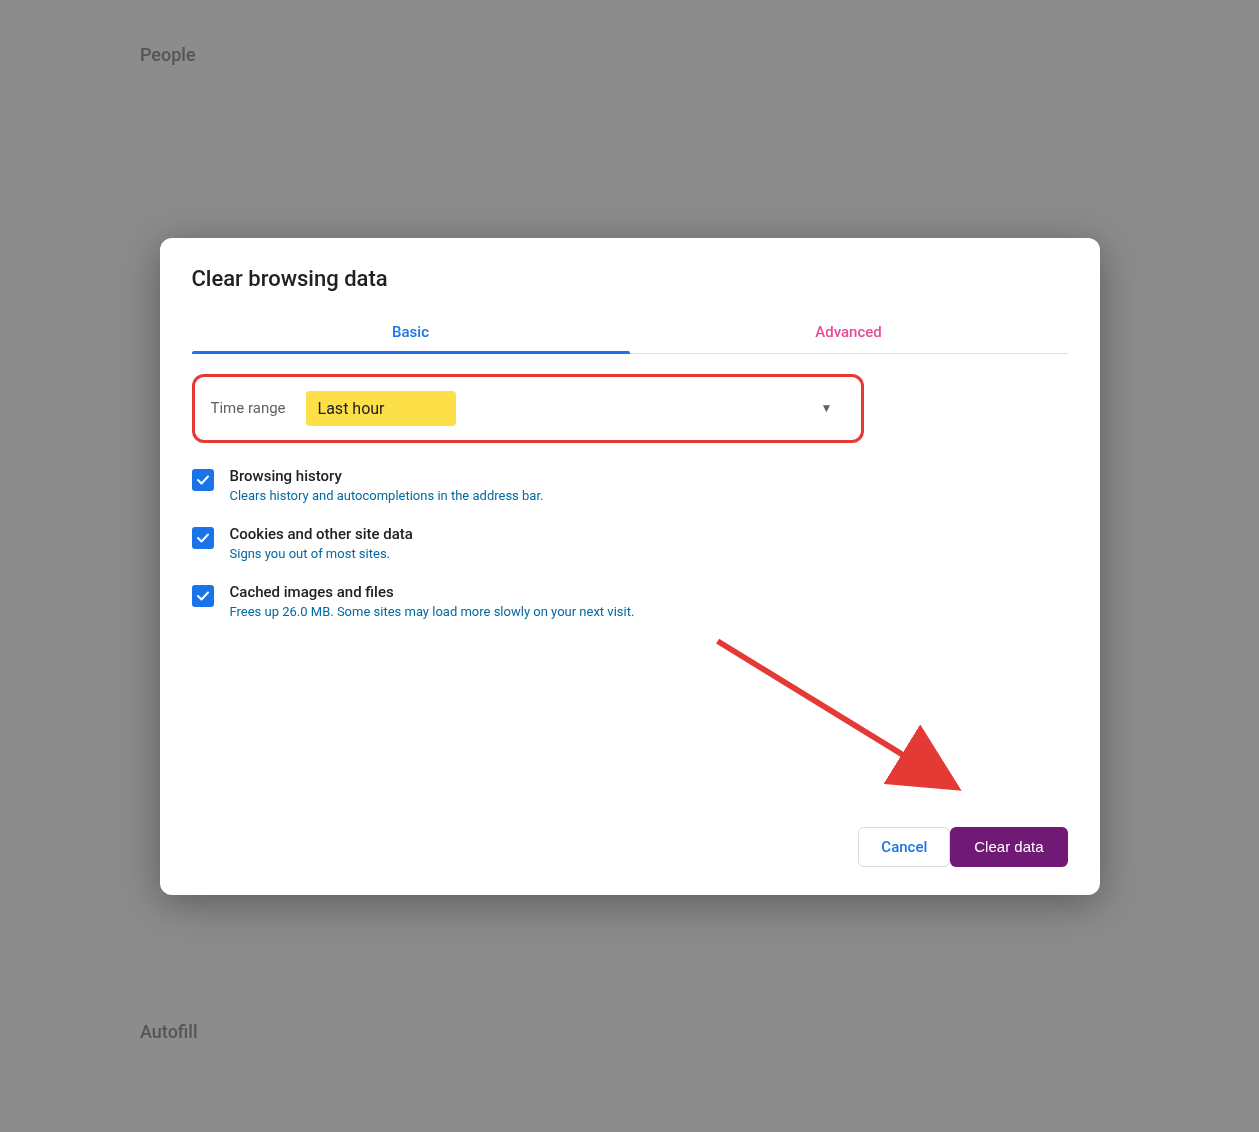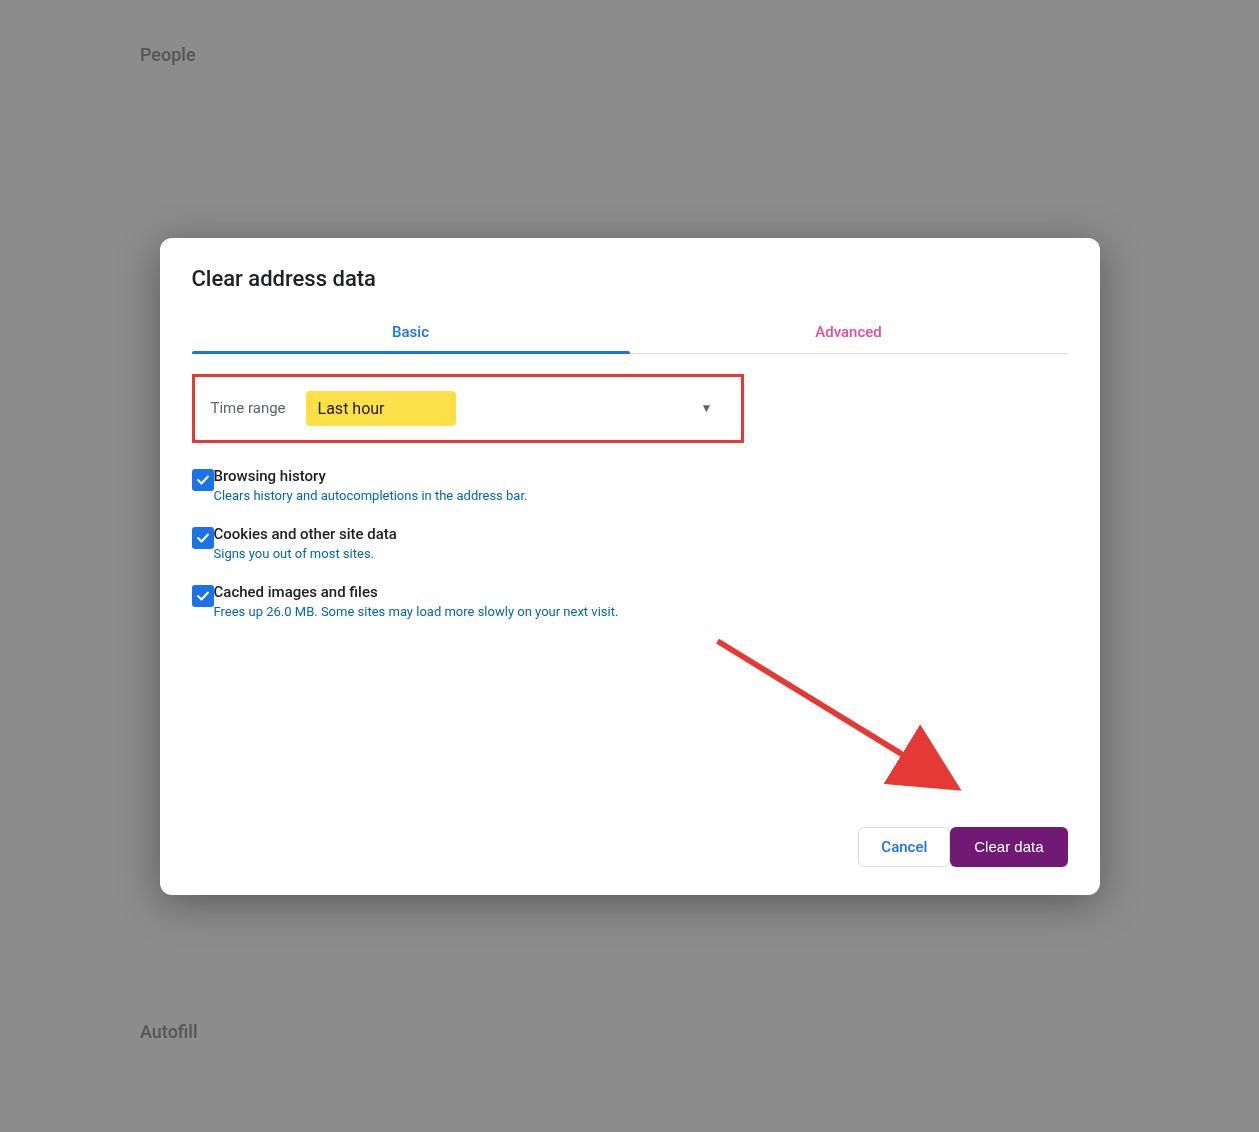--- a/index.html
+++ b/index.html
@@ -86,26 +86,26 @@
       right: 0;
       height: 3px;
       background: #1a73e8;
       border-radius: 2px 2px 0 0;
     }
 
     
     .time-range-section {
       margin-top: 20px;
       border: 3px solid #e53935;
-      border-radius: 0;
+      border-radius: 12px;
       padding: 14px 16px;
       display: flex;
       align-items: center;
       gap: 20px;
-      width: 552px;
+      width: 672px;
     }
 
     .time-range-label {
       font-size: 15px;
       color: #5f6368;
       white-space: nowrap;
     }
 
     .time-range-select {
       flex: 1;
@@ -142,20 +142,21 @@
     .checkbox-list {
       margin-top: 24px;
       display: flex;
       flex-direction: column;
       gap: 22px;
     }
 
     .checkbox-item {
       display: flex;
       align-items: flex-start;
+      gap: 16px;
     }
 
     .checkbox-custom {
       width: 22px;
       height: 22px;
       background: #1a73e8;
       border-radius: 3px;
       display: flex;
       align-items: center;
       justify-content: center;
@@ -226,21 +227,21 @@
 </head>
 <body>
 
 <div class="bg-overlay"></div>
 
 <span class="bg-text bg-text-people">People</span>
 <span class="bg-text bg-text-autofill">Autofill</span>
 
 <div class="dialog">
 
-  <div class="dialog-title">Clear address data</div>
+  <div class="dialog-title">Clear browsing data</div>
 
   <div class="tabs">
     <div class="tab active">
       <span>Basic</span>
     </div>
     <div class="tab">
       <span>Advanced</span>
     </div>
   </div>
 

